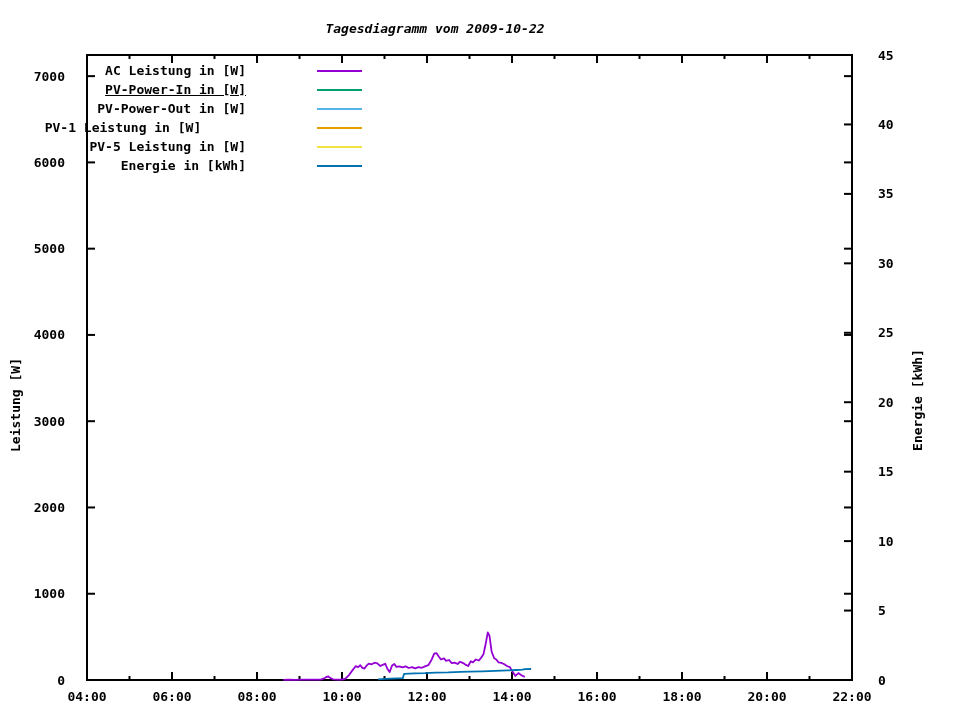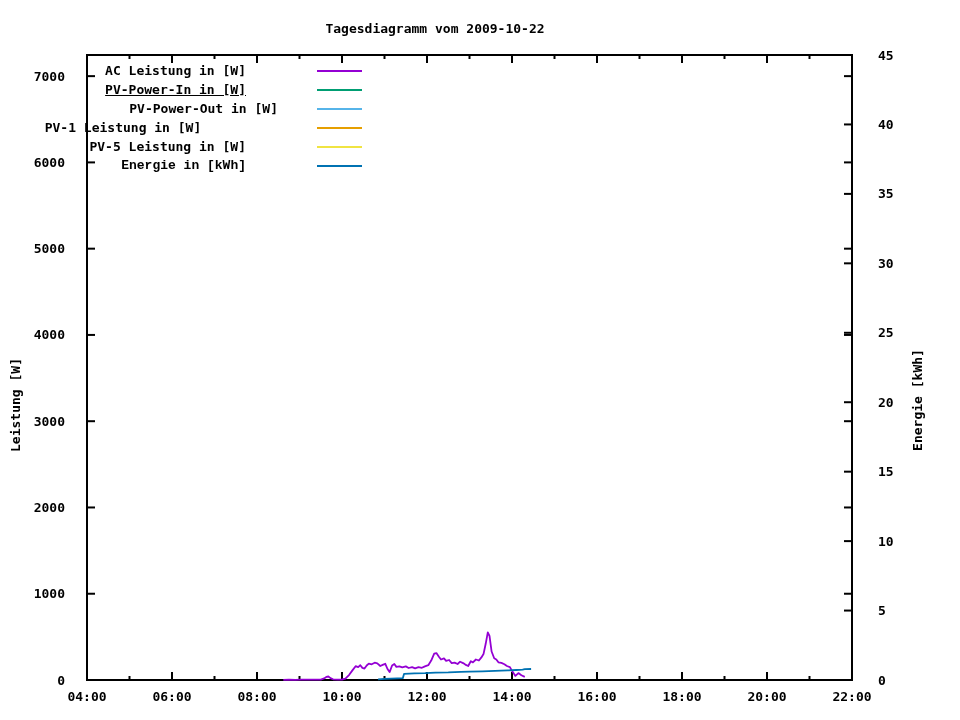--- a/index.html
+++ b/index.html
@@ -3,21 +3,21 @@
 <meta charset="utf-8">
 <style>
   html,body{margin:0;padding:0;background:#ffffff;}
   body{
     width:960px;height:720px;position:relative;overflow:hidden;
     font-family:"DejaVu Sans Mono","Liberation Mono",monospace;
     font-weight:bold;font-size:13px;color:#000;
   }
   #chart-svg{position:absolute;left:0;top:0;}
   .abs{position:absolute;white-space:nowrap;}
-  #chart-title{left:0;top:21px;width:870px;text-align:center;}
+  #chart-title{left:0;top:21px;width:870px;text-align:center;font-style:italic;}
   #left-axis-title{left:15px;top:405px;transform:translate(-50%,-50%) rotate(-90deg);}
   #right-axis-title{left:917px;top:400px;transform:translate(-50%,-50%) rotate(-90deg);}
   .legend-label{position:absolute;left:0;width:246px;text-align:right;height:14px;line-height:14px;}
   .legend-swatch{position:absolute;left:317px;width:45px;height:2px;}
   svg text{
     font-family:"DejaVu Sans Mono","Liberation Mono",monospace;
     font-weight:bold;font-size:13px;fill:#000;
   }
 </style>
 </head>
@@ -125,21 +125,21 @@
 
 <div id="left-axis-title" class="abs">Leistung [W]</div>
 
 <div id="right-axis-title" class="abs">Energie [kWh]</div>
 
 <div id="legend">
     <div class="legend-label" style="top: 64px;">AC Leistung in [W]</div>
     <div class="legend-swatch" style="top: 70px; background: rgb(148, 0, 211);"></div>
     <div class="legend-label" style="top: 83px; text-decoration: underline;">PV-Power-In in [W]</div>
     <div class="legend-swatch" style="top: 89px; background: rgb(0, 158, 115);"></div>
-    <div class="legend-label" style="top: 102px; margin-left: 32px;">PV-Power-Out in [W]</div>
+    <div class="legend-label" style="top: 102px;">PV-Power-Out in [W]</div>
     <div class="legend-swatch" style="top: 108px; background: rgb(86, 180, 233);"></div>
     <div class="legend-label" style="top: 121px; text-align: center;">PV-1 Leistung in [W]</div>
     <div class="legend-swatch" style="top: 127px; background: rgb(230, 159, 0);"></div>
     <div class="legend-label" style="top: 140px;">PV-5 Leistung in [W]</div>
     <div class="legend-swatch" style="top: 146px; background: rgb(240, 228, 66);"></div>
-    <div class="legend-label" style="top: 159px; font-family: Liberation Mono, monospace;">Energie in [kWh]</div>
+    <div class="legend-label" style="top: 159px;">Energie in [kWh]</div>
     <div class="legend-swatch" style="top: 165px; background: rgb(0, 114, 178);"></div>
   </div>
 
 </body></html>

